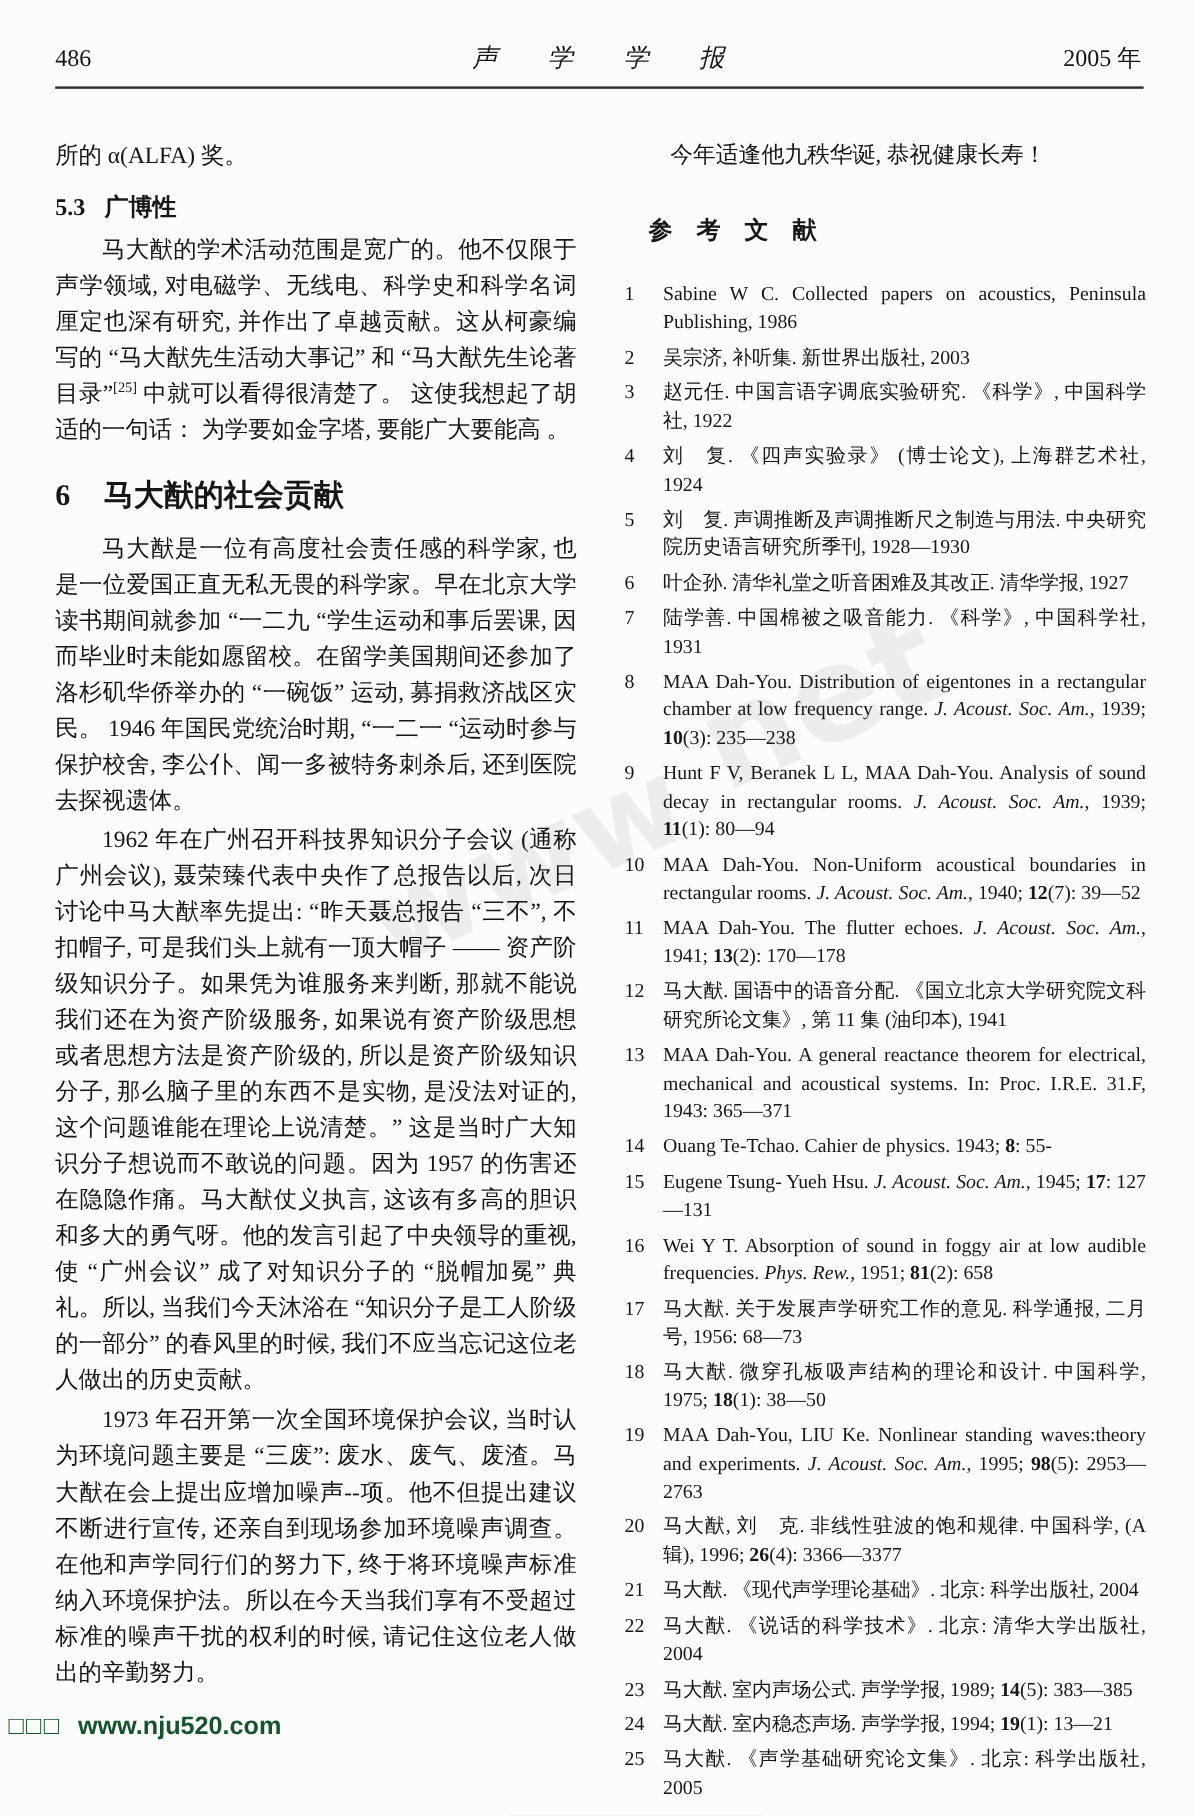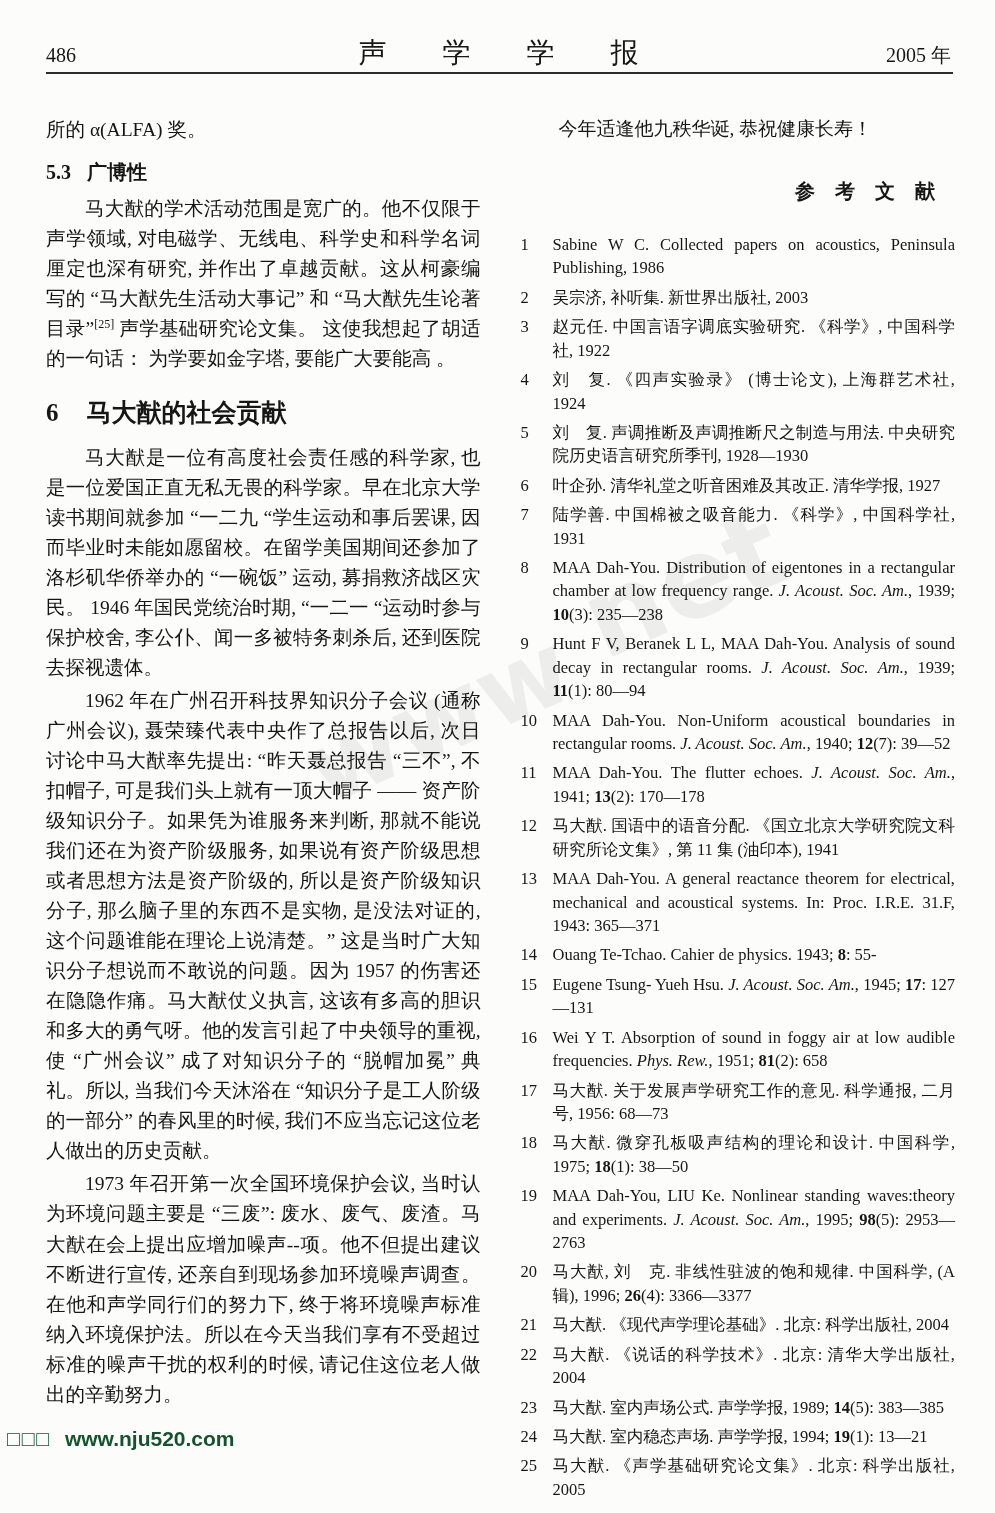--- a/index.html
+++ b/index.html
@@ -24,21 +24,21 @@
   }
   .wm1{left:300px;top:660px;font-size:100px;}
   .wm2{left:580px;top:520px;font-size:110px;}
 
   header.pghead{
     position:absolute;top:34px;left:46px;right:44px;
     display:flex;align-items:baseline;
     font-size:20px;
   }
   .ph-left{flex:1;text-align:left;}
-  .ph-center{flex:0 0 auto;font-size:28px;letter-spacing:2em;padding-left:2em;}
+  .ph-center{flex:0 0 auto;font-size:21px;letter-spacing:2em;padding-left:2em;font-style:italic;}
   .ph-right{flex:1;text-align:right;}
   .rule{
     position:absolute;top:72px;left:46px;right:42px;
     border-top:2.5px solid #2b2b2b;
   }
 
   main.columns{
     position:absolute;top:108px;left:46px;right:40px;
     display:flex;gap:40px;
   }
@@ -59,21 +59,21 @@
   p.body sup{font-size:12px;line-height:0;}
   h2.s6{
     font-size:25px;font-weight:bold;
     margin:22px 0 14px 0;
   }
   h2.s6 .hnum{margin-right:28px;font-weight:bold;}
 
   
   .greeting{font-size:19px;margin:8px 0 0 0;padding-left:38px;}
   h3.refhead{
-    text-align:right;font-size:20px;font-weight:bold;
+    text-align:left;font-size:20px;font-weight:bold;
     letter-spacing:1em;text-indent:1em;
     margin:36px 0 28px 0;
   }
   ol.refs{
     list-style:none;margin:0;padding:0;
     font-size:16.5px;line-height:1.42;
   }
   ol.refs li{
     position:relative;
     padding-left:32px;
@@ -110,21 +110,21 @@
   <main class="columns">
 
     <section class="col left">
       <p class="frag">所的 α(ALFA) 奖。</p>
 
       <h3 class="s53">
         <span class="hnum">5.3</span><span>广博性</span>
       </h3>
 
       <p class="body">
-        <span>马大猷的学术活动范围是宽广的。他不仅限于声学领域, 对电磁学、无线电、科学史和科学名词厘定也深有研究, 并作出了卓越贡献。这从柯豪编写的 “马大猷先生活动大事记” 和 “马大猷先生论著目录”</span><sup>[25]</sup><span> 声学基础研究论文集。 这使我想起了胡适的一句话： 为学要如金字塔, 要能广大要能高 。</span>
+        <span>马大猷的学术活动范围是宽广的。他不仅限于声学领域, 对电磁学、无线电、科学史和科学名词厘定也深有研究, 并作出了卓越贡献。这从柯豪编写的 “马大猷先生活动大事记” 和 “马大猷先生论著目录”</span><sup>[25]</sup><span> 中就可以看得很清楚了。 这使我想起了胡适的一句话： 为学要如金字塔, 要能广大要能高 。</span>
       </p>
 
       <h2 class="s6">
         <span class="hnum">6</span><span>马大猷的社会贡献</span>
       </h2>
 
       <p class="body">马大猷是一位有高度社会责任感的科学家, 也是一位爱国正直无私无畏的科学家。早在北京大学读书期间就参加 “一二九 “学生运动和事后罢课, 因而毕业时未能如愿留校。在留学美国期间还参加了洛杉矶华侨举办的 “一碗饭” 运动, 募捐救济战区灾民。 1946 年国民党统治时期, “一二一 “运动时参与保护校舍, 李公仆、闻一多被特务刺杀后, 还到医院去探视遗体。</p>
       <p class="body">1962 年在广州召开科技界知识分子会议 (通称广州会议), 聂荣臻代表中央作了总报告以后, 次日讨论中马大猷率先提出: “昨天聂总报告 “三不”, 不扣帽子, 可是我们头上就有一顶大帽子 —— 资产阶级知识分子。如果凭为谁服务来判断, 那就不能说我们还在为资产阶级服务, 如果说有资产阶级思想或者思想方法是资产阶级的, 所以是资产阶级知识分子, 那么脑子里的东西不是实物, 是没法对证的, 这个问题谁能在理论上说清楚。” 这是当时广大知识分子想说而不敢说的问题。因为 1957 的伤害还在隐隐作痛。马大猷仗义执言, 这该有多高的胆识和多大的勇气呀。他的发言引起了中央领导的重视, 使 “广州会议” 成了对知识分子的 “脱帽加冕” 典礼。所以, 当我们今天沐浴在 “知识分子是工人阶级的一部分” 的春风里的时候, 我们不应当忘记这位老人做出的历史贡献。</p>
       <p class="body">1973 年召开第一次全国环境保护会议, 当时认为环境问题主要是 “三废”: 废水、废气、废渣。马大猷在会上提出应增加噪声--项。他不但提出建议不断进行宣传, 还亲自到现场参加环境噪声调查。在他和声学同行们的努力下, 终于将环境噪声标准纳入环境保护法。所以在今天当我们享有不受超过标准的噪声干扰的权利的时候, 请记住这位老人做出的辛勤努力。</p>
     </section>

